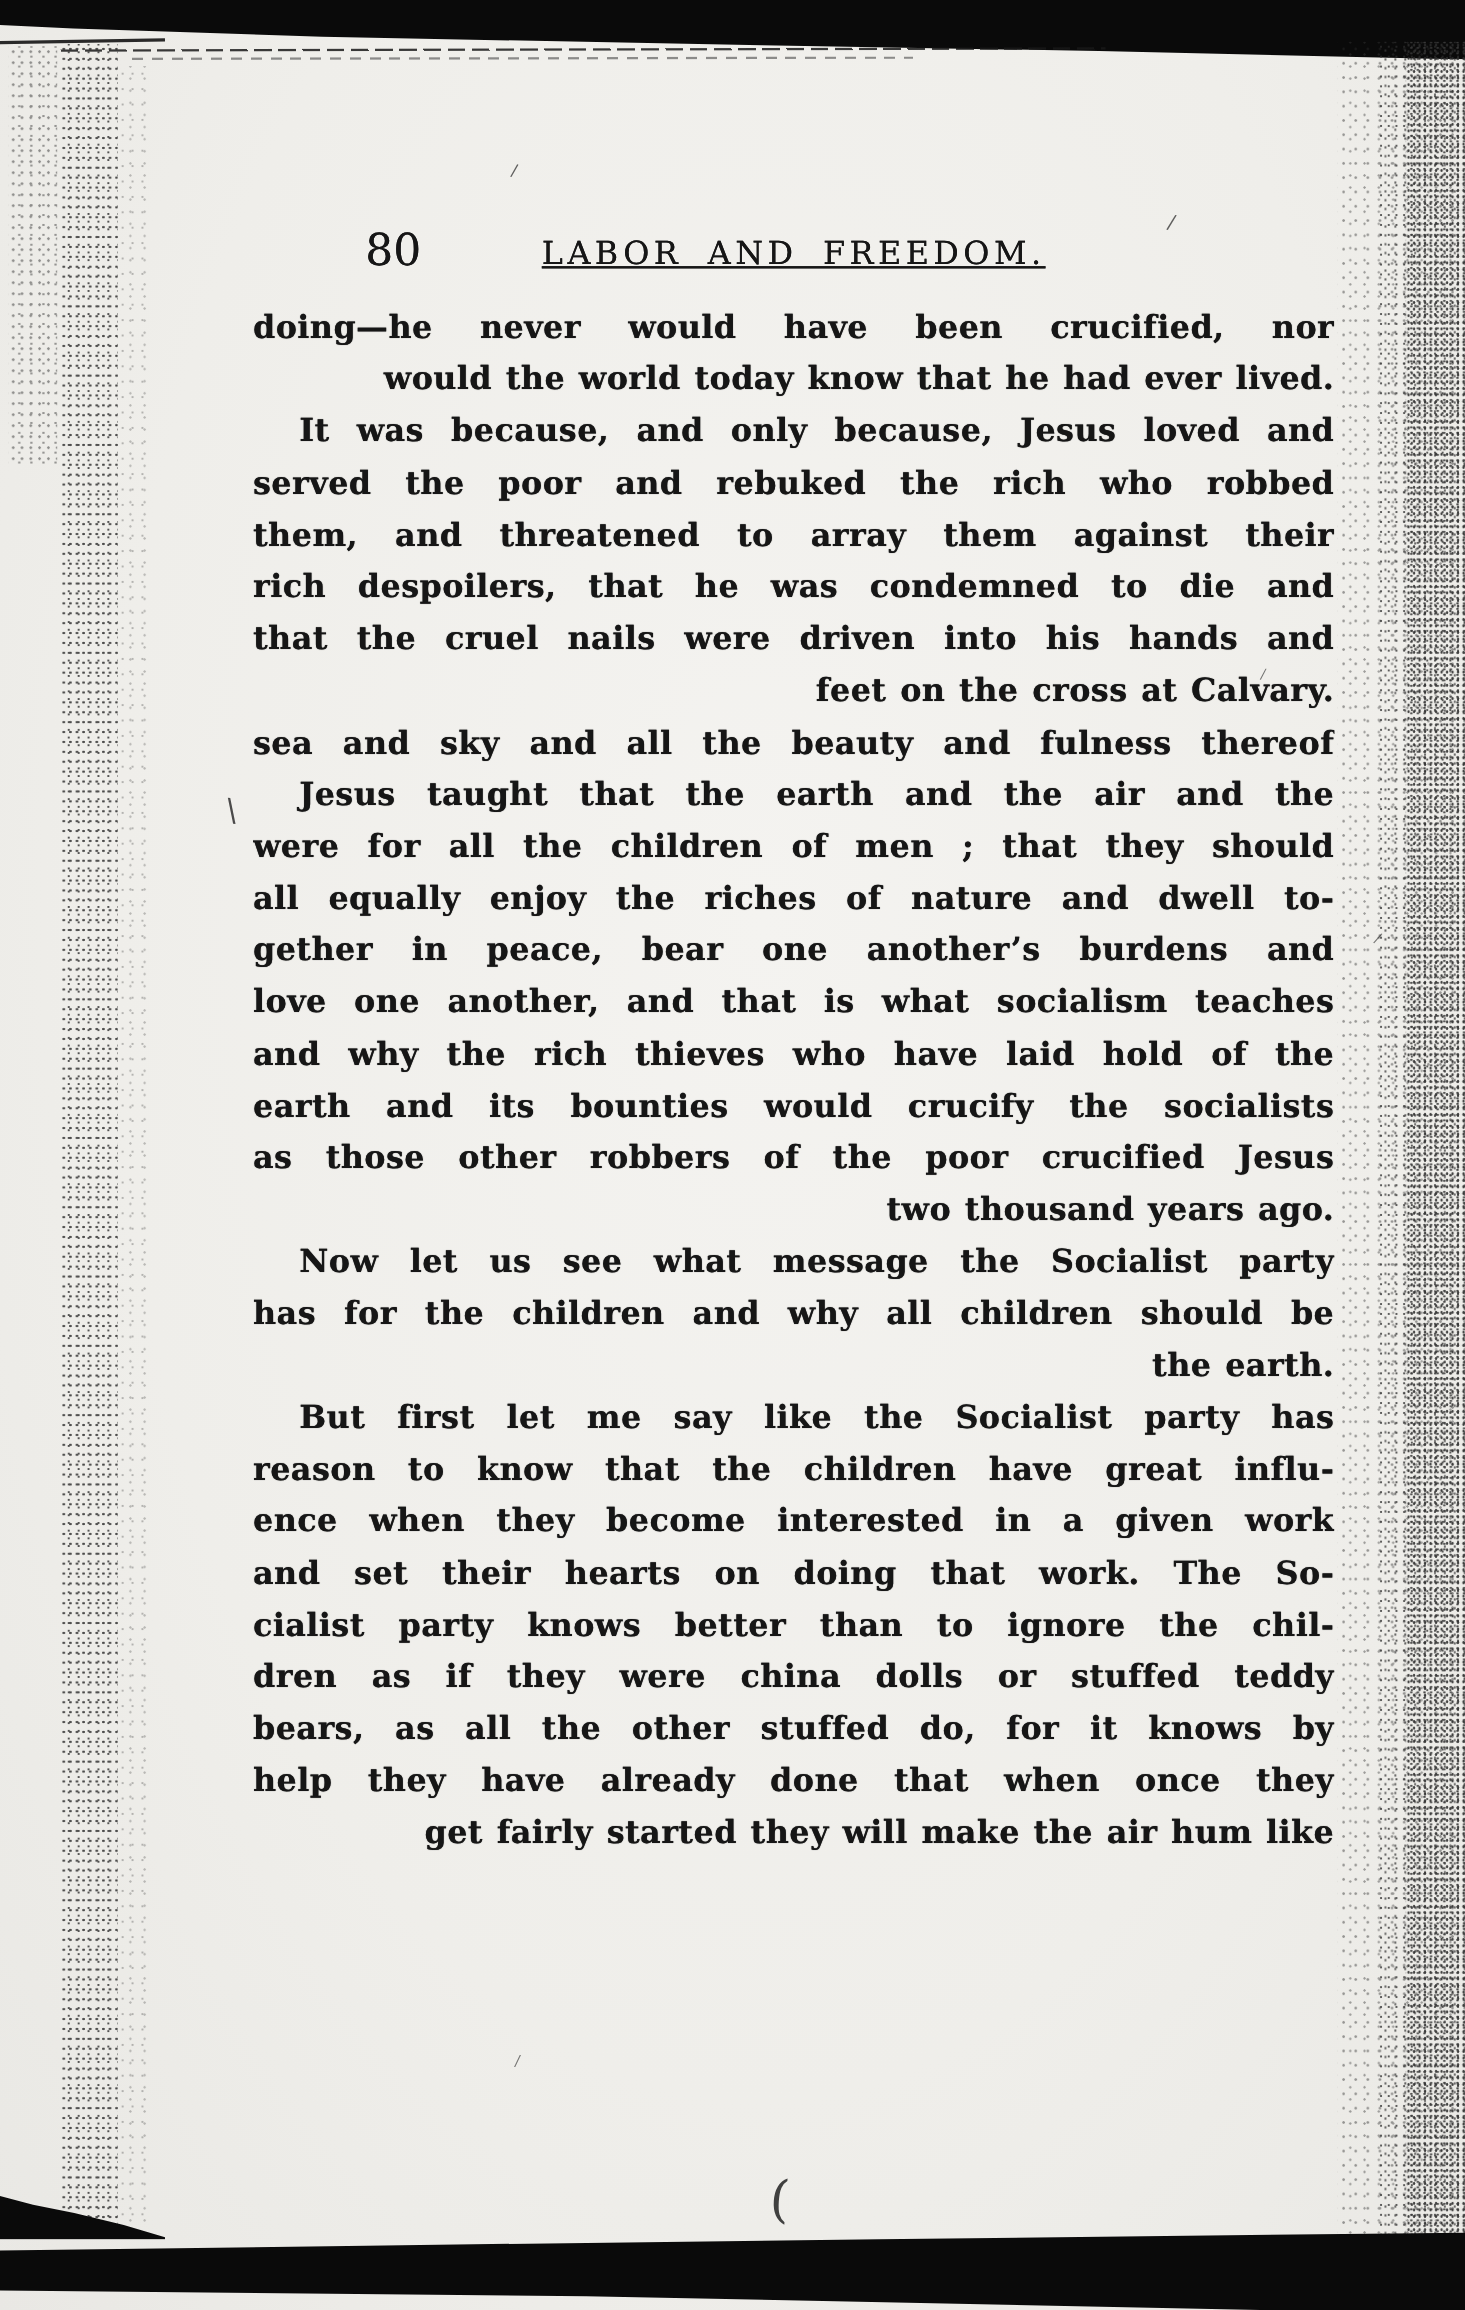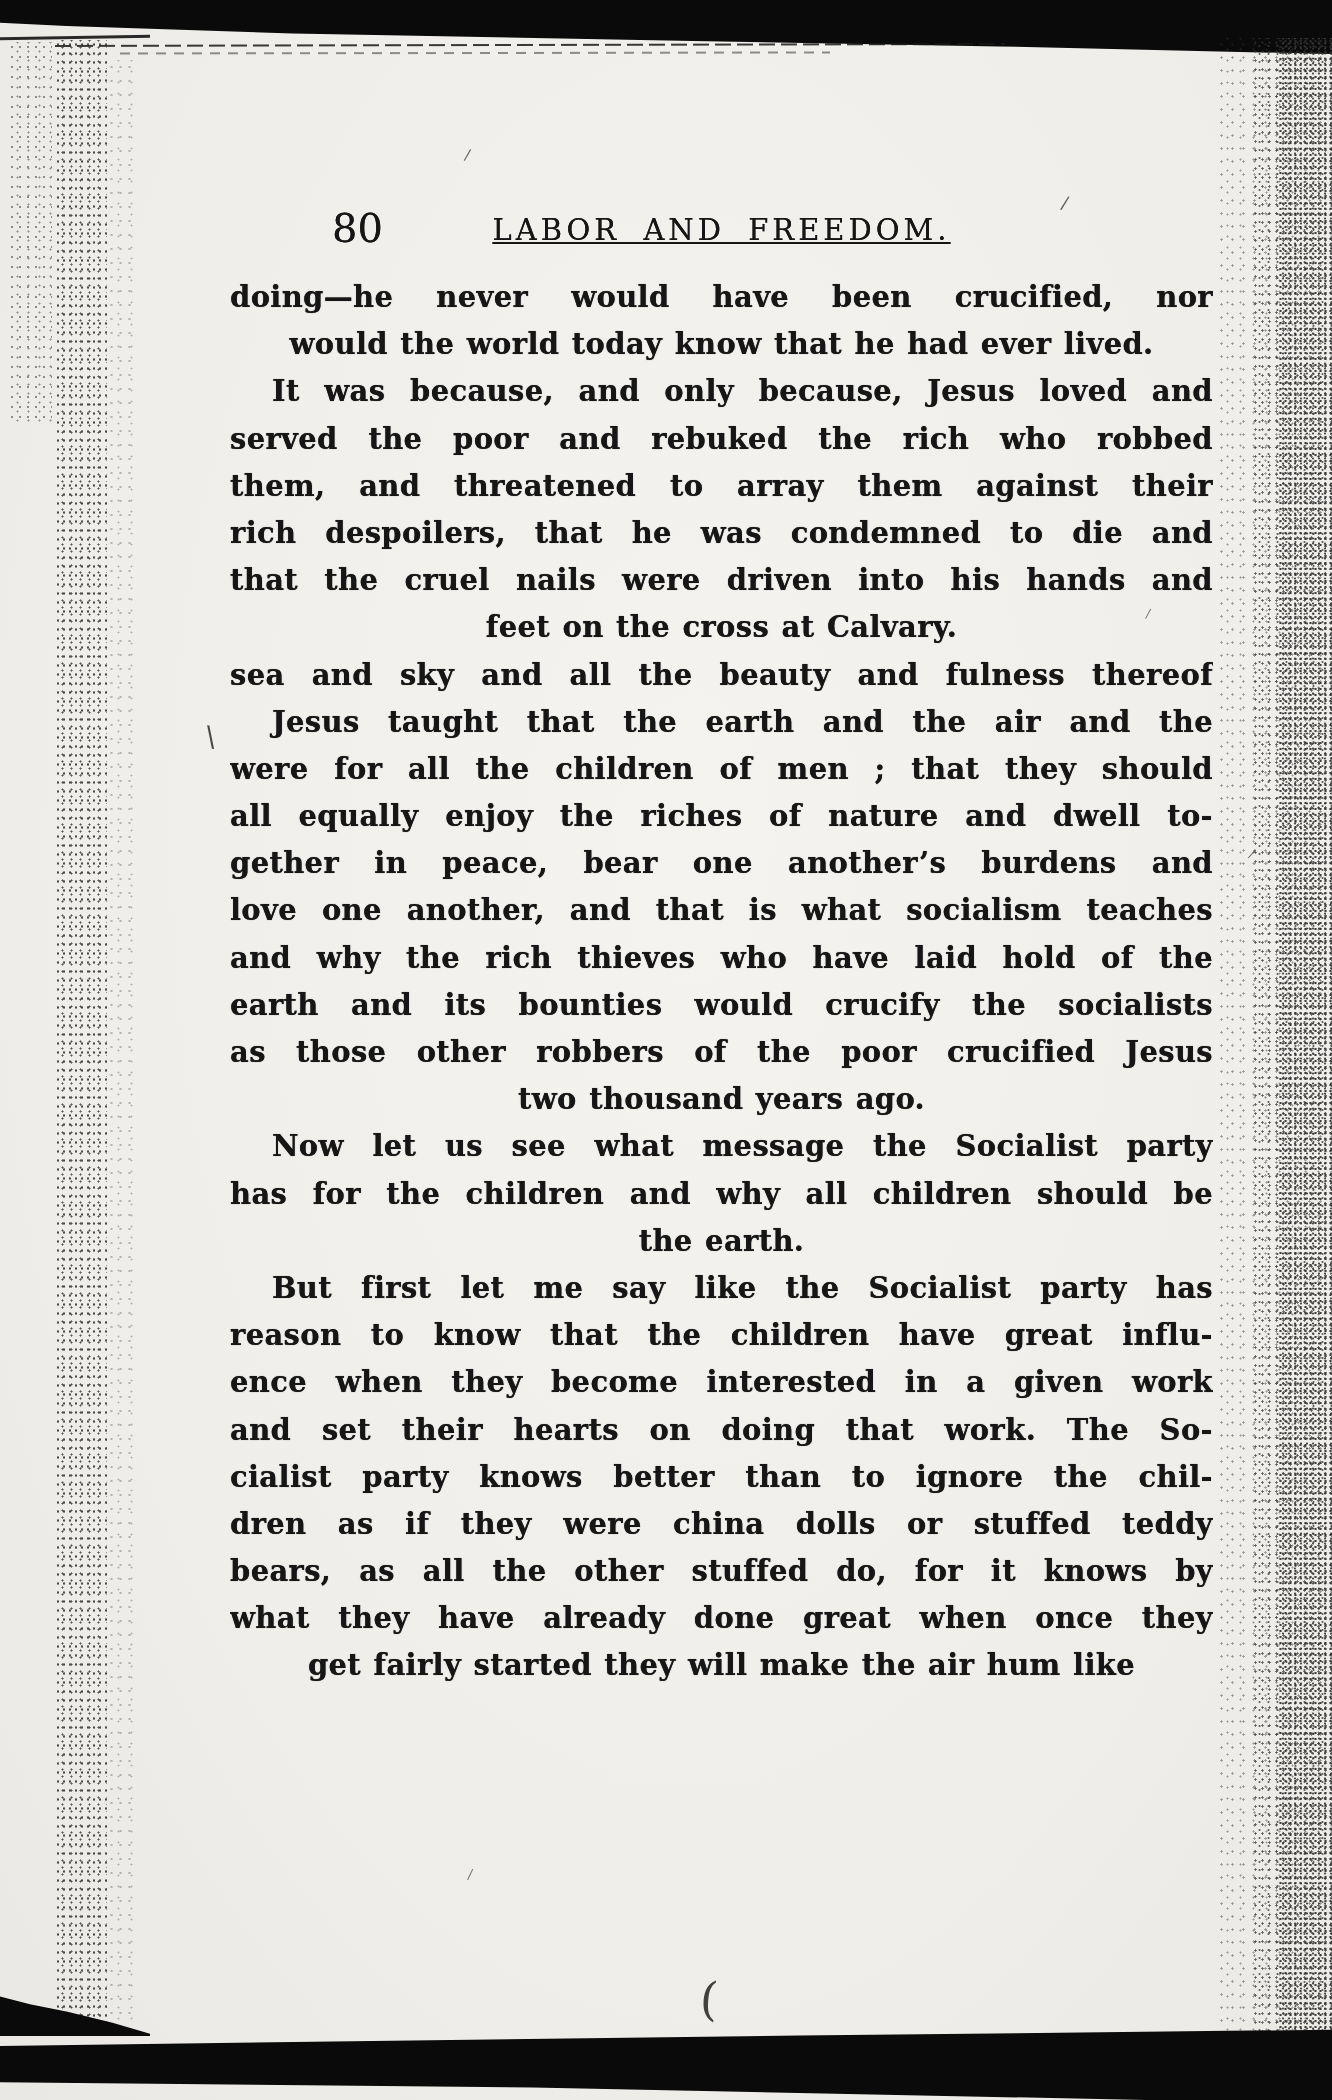--- a/index.html
+++ b/index.html
@@ -74,21 +74,21 @@
   }
   .lines{position:absolute;left:0;top:274px;width:983px;}
   .line{
     height:47.2px;line-height:47.2px;font-size:29px;overflow:hidden;
     text-align:justify;letter-spacing:.35px;word-spacing:2px;
     text-shadow:0 0 .7px rgba(12,12,12,.85);
     white-space:normal;
     font-weight:bold;
   }
   .line::after{content:"";display:inline-block;width:100%;height:0;}
-  .line.eop{text-align:center;}
+  .line.eop{text-align:right;}
   .line.eop::after{content:none;}
   .line.indent{text-indent:42px;}
   .mark{position:absolute;color:#222;font-family:"DejaVu Serif",serif;pointer-events:none;}
 </style>
 </head>
 <body>
 
 <div class="page">
 
   <div class="band-top"></div>
@@ -134,21 +134,21 @@
         <div class="line indent">Now let us see what message the Socialist party</div>
         <div class="line">has for the children and why all children should be</div>
         <div class="line eop">the earth.</div>
         <div class="line indent">But first let me say like the Socialist party has</div>
         <div class="line">reason to know that the children have great influ-</div>
         <div class="line">ence when they become interested in a given work</div>
         <div class="line">and set their hearts on doing that work.  The So-</div>
         <div class="line">cialist party knows better than to ignore the chil-</div>
         <div class="line">dren as if they were china dolls or stuffed teddy</div>
         <div class="line">bears, as all the other stuffed do, for it knows by</div>
-        <div class="line">what they have already done great when once they</div>
+        <div class="line">help they have already done that when once they</div>
         <div class="line eop">get fairly started they will make the air hum like</div>
       </div>
   </div>
 
   <div id="marks">
       <span class="mark" style="left: 206px; top: 720px; font-size: 28px; opacity: 0.8; transform: rotate(6deg);">\</span>
       <span class="mark" style="left: 700px; top: 1972px; font-size: 46px; opacity: 0.85; transform: rotate(4deg);">(</span>
       <span class="mark" style="left: 465px; top: 146px; font-size: 15px; opacity: 0.7; transform: rotate(12deg);">/</span>
       <span class="mark" style="left: 1062px; top: 192px; font-size: 18px; opacity: 0.7; transform: rotate(14deg);">/</span>
       <span class="mark" style="left: 1146px; top: 606px; font-size: 13px; opacity: 0.6; transform: rotate(10deg);">/</span>

